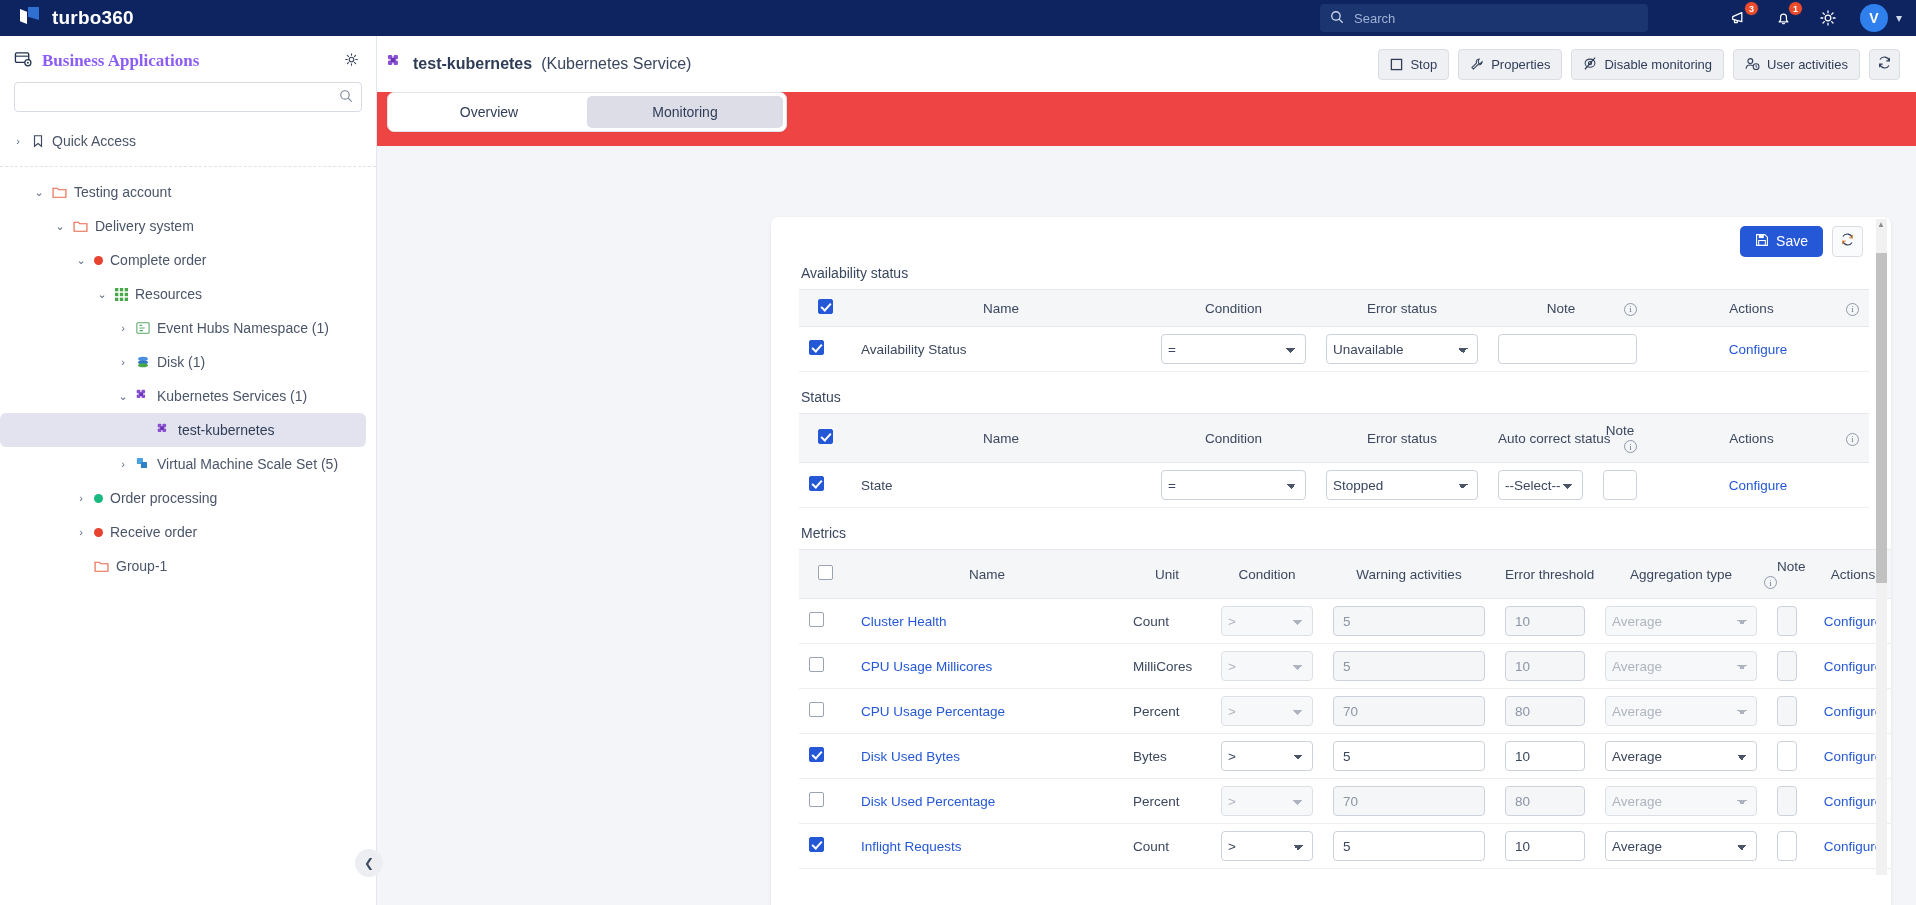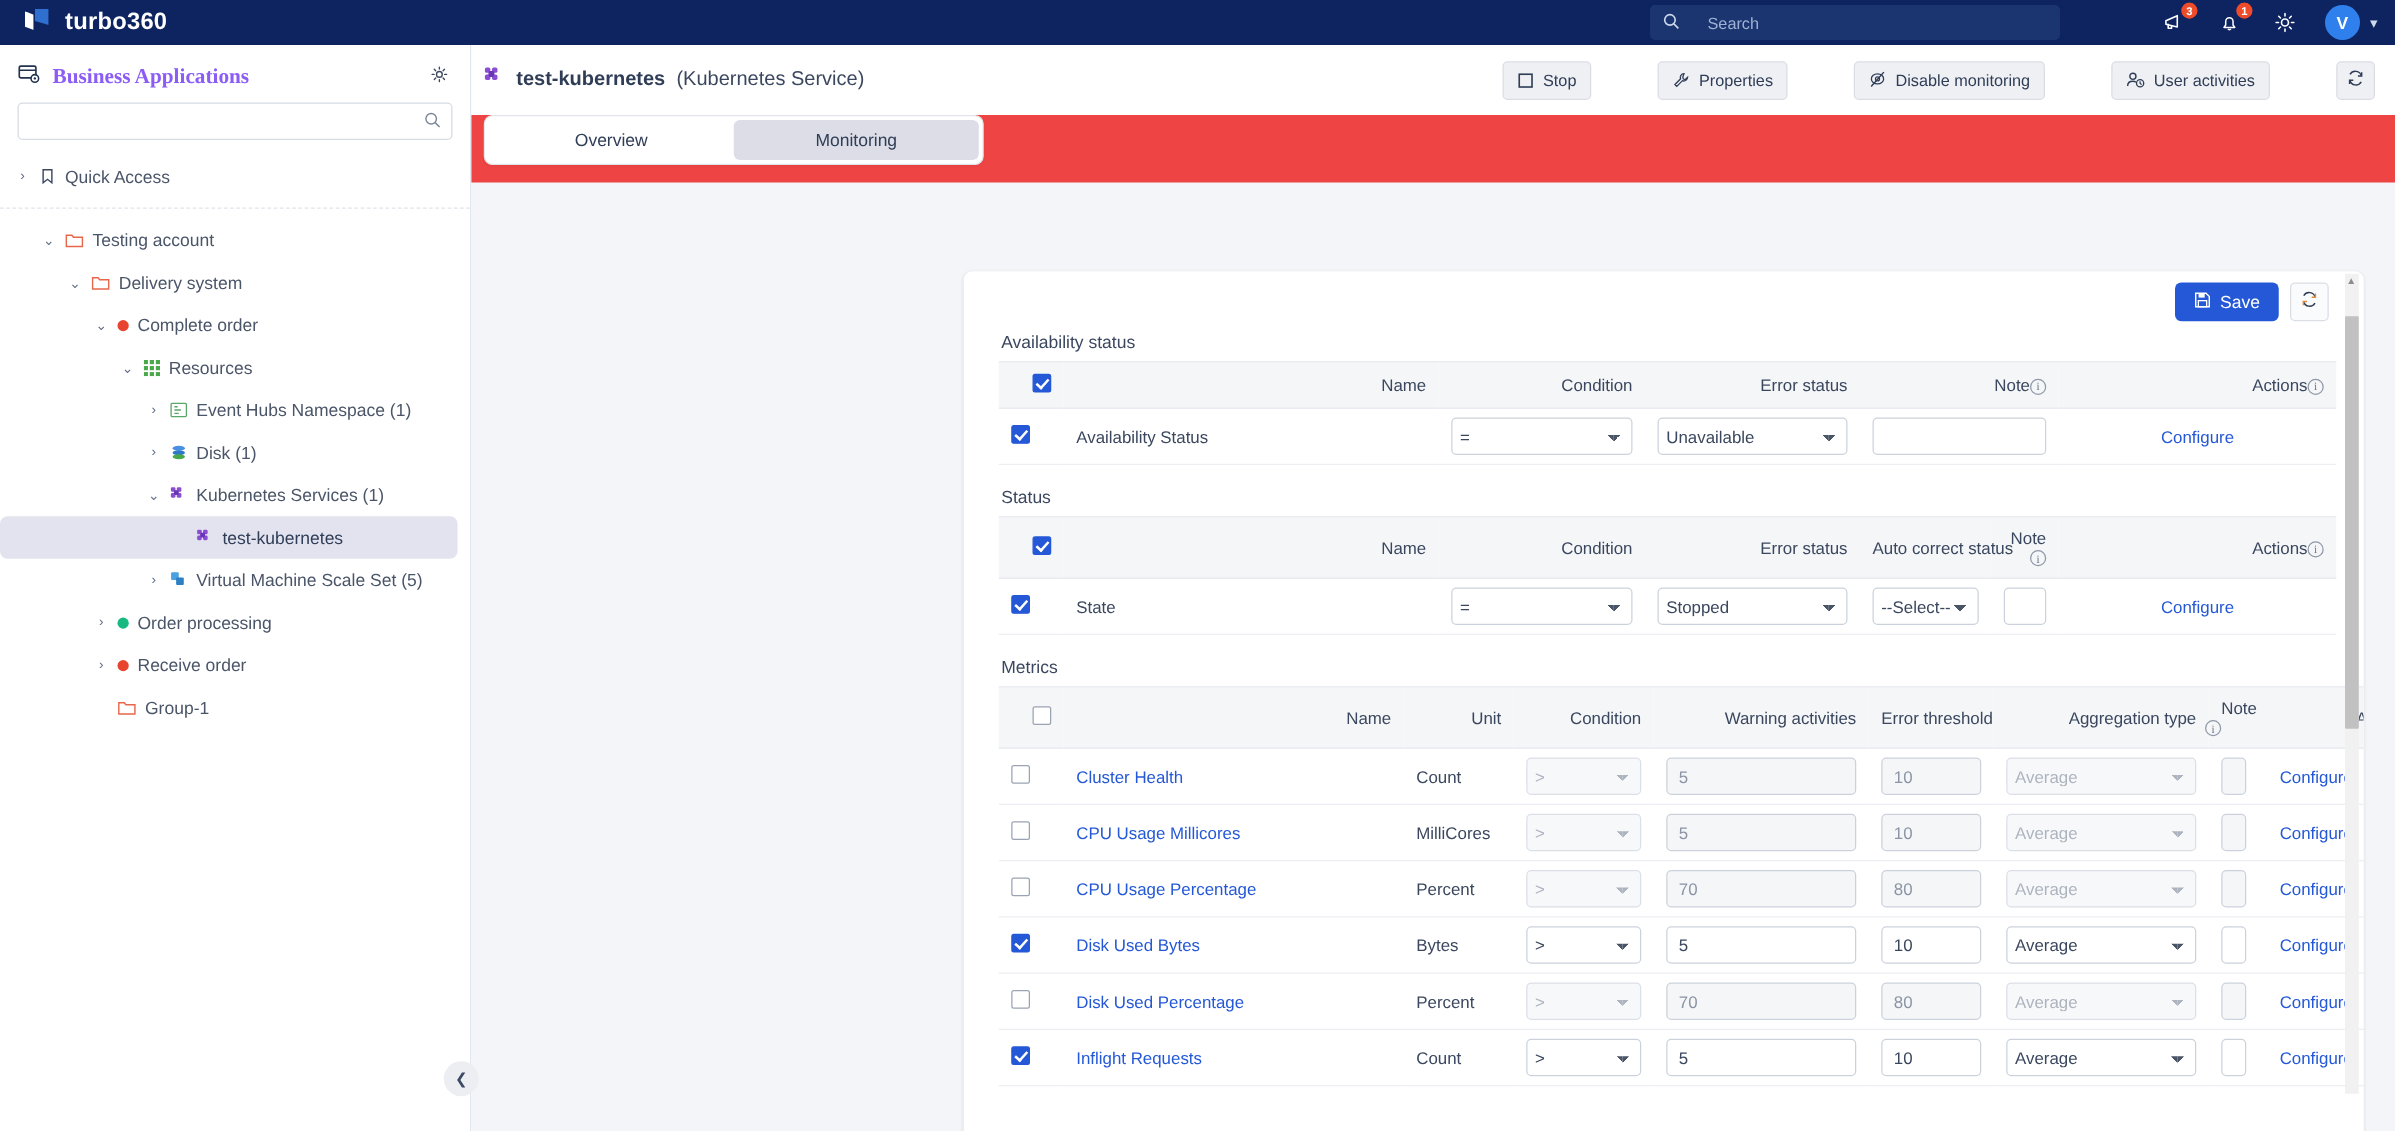--- a/index.html
+++ b/index.html
@@ -19,21 +19,21 @@
   .brand{ display:flex; align-items:center; gap:10px; padding-left:8px;}
   .logo-mark{ width:22px; height:22px; position:relative; }
   .logo-mark .l1{ position:absolute; left:0; top:2px; width:7px; height:15px; background:#ffffff;
     clip-path: polygon(0 0, 100% 18%, 100% 100%, 0 82%); }
   .logo-mark .l2{ position:absolute; left:8px; top:0; width:11px; height:13px; background:#2f6fd0;
     clip-path: polygon(0 0, 100% 0, 100% 100%, 0 75%); }
   .brand-name{ color:#fff; font-size:19px; font-weight:bold; letter-spacing:.2px;text-align:center; }
 
   .search-wrap{
     position:absolute; left:1320px; top:4px; width:328px; height:28px;
-    background:#1b3570; border-radius:4px; display:flex; align-items:center; padding:0 10px; gap:20px;
+    background:#1b3570; border-radius:4px; display:flex; align-items:center; padding:0 10px; gap:8px;
   }
   .search-wrap svg{ flex:0 0 auto; }
   .search-input{
     background:transparent; border:0; outline:0; color:#e6ecf7; font-size:13px;
     font-family:"Liberation Sans", sans-serif; width:100%;
   }
   .search-input::placeholder{ color:#9fb2d6; }
 
   .topicons{ position:absolute; right:14px; top:0; height:36px; display:flex; align-items:center; gap:20px; }
   .ticon{ position:relative; width:24px; height:24px; display:flex; align-items:center; justify-content:center; cursor:pointer;}
@@ -85,21 +85,21 @@
   .main{ flex:1; background:#f4f5f8; position:relative; overflow:hidden; }
   .page-head{
     background:#fff; height:56px; display:flex; align-items:center; padding:0 16px 0 10px; gap:10px;
   }
   .page-title{ display:flex; align-items:center; gap:9px; font-size:16px; }
   .page-title .t1{ color:#2f3d57; font-weight:bold; }
   .page-title .t2{ color:#3a475e; }
   .head-actions{ margin-left:auto; display:flex; align-items:center; gap:9px; }
   .btn{
     height:31px; border:1px solid #dadde4; background:#eff0f4; border-radius:4px;
-    display:flex; align-items:center; gap:7px; padding:0 11px; font-size:13px; color:#2f3d57; cursor:pointer;margin-left:44px;
+    display:flex; align-items:center; gap:7px; padding:0 11px; font-size:13px; color:#2f3d57; cursor:pointer;
   }
   .btn.sq{ width:31px; padding:0; justify-content:center; }
 
   .tabbar{ background:#ef4444; padding:0 0 14px 10px; }
   .tabs{
     display:inline-flex; background:#fff; border:1px solid #e3e5ea; border-radius:7px; padding:3px;
     box-shadow:0 1px 2px rgba(0,0,0,.04);
   }
   .tab{
     width:196px; height:32px; display:flex; align-items:center; justify-content:center;
@@ -132,21 +132,21 @@
     width:31px; height:31px; border:1px solid #dadde4; background:#fafbfc; border-radius:4px;
     display:flex; align-items:center; justify-content:center; cursor:pointer;
   }
 
   .sect-title{ font-size:14px; color:#3a475e; margin:0 0 8px 2px; }
   .sect{ margin-bottom:17px; }
 
   table.grid{ width:100%; border-collapse:collapse; table-layout:fixed; }
   table.grid th{
     background:#f5f6f8; font-weight:normal; font-size:13.5px; color:#3a475e;
-    text-align:right; padding:9px 10px; border-bottom:1px solid #e6e8ee; border-top:1px solid #e6e8ee;
+    text-align:center; padding:9px 10px; border-bottom:1px solid #e6e8ee; border-top:1px solid #e6e8ee;
     height:34px; white-space:nowrap;
   }
   table.grid td{
     padding:7px 10px; border-bottom:1px solid #eceef2; font-size:13.5px; color:#3a475e;
     height:43px; vertical-align:middle;
   }
   .cb{
     width:15px; height:15px; border:1px solid #9aa3b2; border-radius:2px; background:#fff;
     display:inline-block; position:relative;
   }

